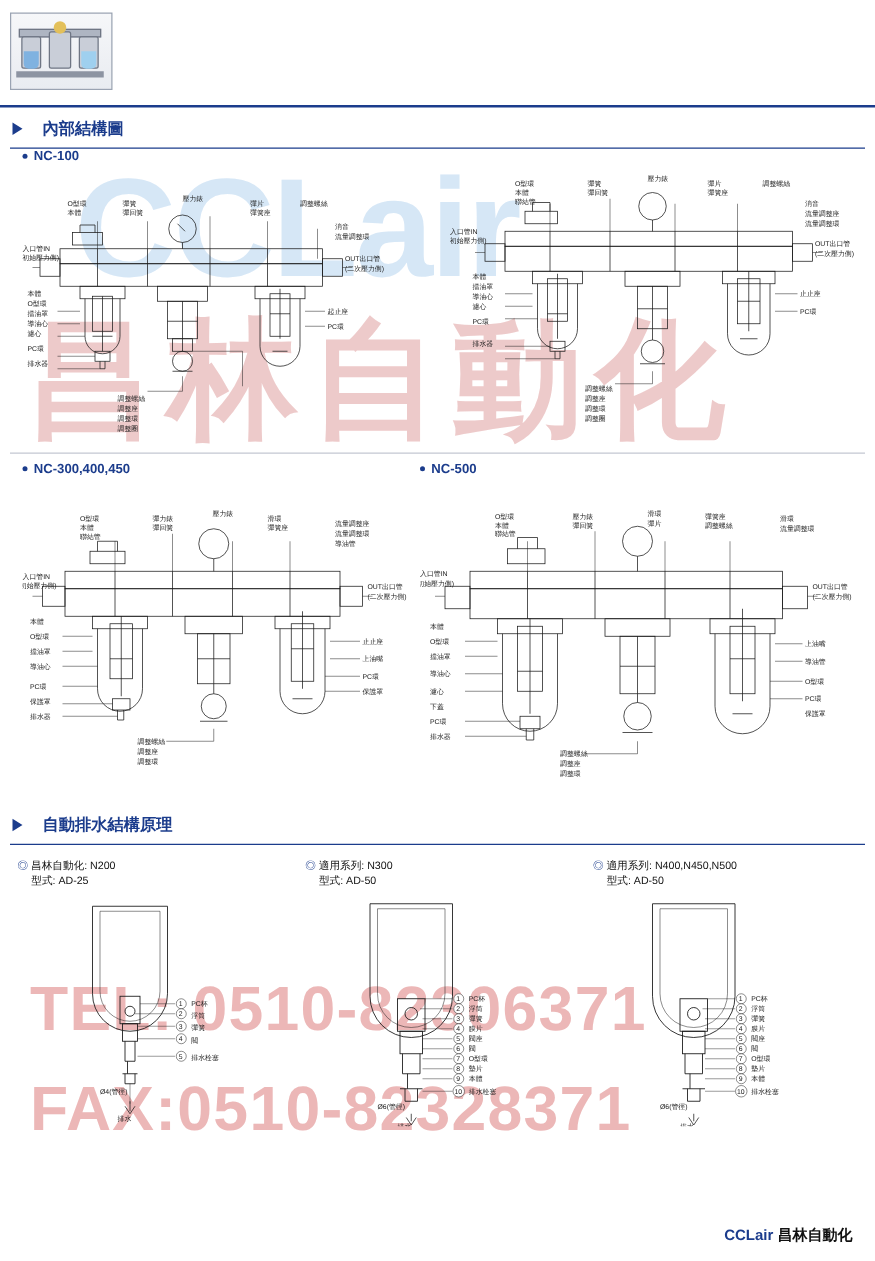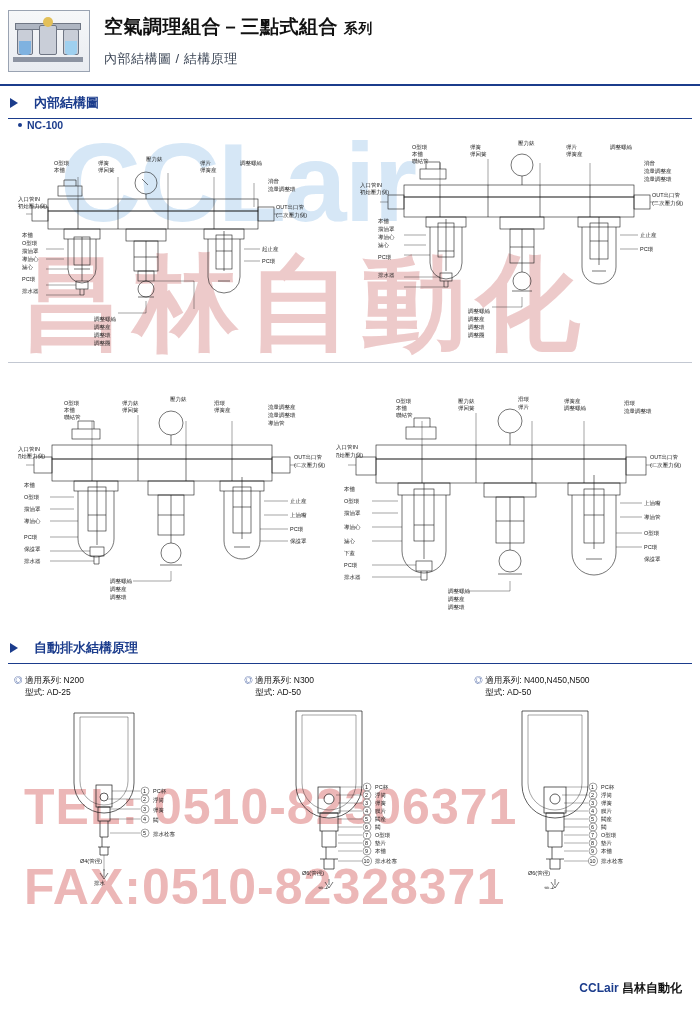--- a/index.html
+++ b/index.html
@@ -122,27 +122,20 @@
   <div class="header-inner">
     <div class="logo-box">
       <div class="lg-body lg-top"></div>
       <div class="lg-body lg-f"></div>
       <div class="lg-f2" style="position:absolute;"></div>
       <div class="lg-body lg-r"></div>
       <div class="lg-rknob" style="position:absolute;"></div>
       <div class="lg-body lg-l"></div>
       <div class="lg-l2" style="position:absolute;"></div>
       <div class="lg-base" style="position:absolute;"></div>
-    </div>
-    <div class="header-text">
-      <div class="title-main">
-        <span>空氣調理組合－三點式組合</span>
-        <span class="ser">系列</span>
-      </div>
-      <div class="title-sub">內部結構圖 / 結構原理</div>
     </div>
   </div>
 </div>
 
 <div class="wm-cclair">CCLair</div>
 <div class="wm-cn">昌林自動化</div>
 <div class="wm-tel">TEL: 0510-82306371</div>
 <div class="wm-fax">FAX:0510-82328371</div>
 
 <div class="section-head">
@@ -342,20 +335,24 @@
             <text x="108" y="218">調整圈</text>
         </g>
       </svg>
     </div>
   </div>
 
   <div class="hr-thin"></div>
 
   <div style="display:flex;">
     <div class="fig" style="width:48%; padding-left:18px;">
+      <div class="model-label">
+        <span class="model-dot"></span>
+        <span>NC-300,400,450</span>
+      </div>
       <svg width="330" height="260" viewBox="0 0 330 260">
         <g fill="none" stroke="#1a1a1a" stroke-width="0.6">
           <rect x="54" y="60" width="28" height="10"></rect>
           <path d="M60 60 v-8 h16 v8"></path>
           <rect x="34" y="76" width="220" height="14"></rect>
           <rect x="34" y="90" width="220" height="22"></rect>
           <line x1="74" y1="76" x2="74" y2="112"></line>
           <line x1="120" y1="76" x2="120" y2="112"></line>
           <line x1="168" y1="76" x2="168" y2="112"></line>
           <line x1="214" y1="76" x2="214" y2="112"></line>
@@ -434,20 +431,24 @@
           <text x="272" y="162">PC環</text>
             <text x="272" y="174">保護罩</text>
           <text x="92" y="214">調整螺絲</text>
             <text x="92" y="222">調整座</text>
             <text x="92" y="230">調整環</text>
         </g>
       </svg>
     </div>
 
     <div class="fig" style="width:52%;">
+      <div class="model-label">
+        <span class="model-dot"></span>
+        <span>NC-500</span>
+      </div>
       <svg width="350" height="260" viewBox="0 0 350 260">
         <g fill="none" stroke="#1a1a1a" stroke-width="0.6">
           <rect x="70" y="58" width="30" height="12"></rect>
           <path d="M78 58 v-9 h16 v9"></path>
           <rect x="40" y="76" width="250" height="14"></rect>
           <rect x="40" y="90" width="250" height="24"></rect>
           <line x1="86" y1="76" x2="86" y2="114"></line>
           <line x1="140" y1="76" x2="140" y2="114"></line>
           <line x1="196" y1="76" x2="196" y2="114"></line>
           <line x1="248" y1="76" x2="248" y2="114"></line>
@@ -539,21 +540,21 @@
 <div class="section-head" style="margin-top:2px;">
   <span class="sec-arrow"></span>
   <span>自動排水結構原理</span>
 </div>
 <div class="sec-underline"></div>
 
 <div class="drain-row" style="margin-top:10px;">
 
   <div class="drain-cell">
     <div class="drain-head">
-      <div><span style="color:#1b3c8c;">◎</span> <span>適用系列: N200</span></div>
+      <div><span style="color:#1b3c8c;">◎</span> <span>昌林自動化: N200</span></div>
       <div style="padding-left:11px;"><span>型式: AD-25</span></div>
     </div>
     <svg width="205" height="190" viewBox="0 0 205 190">
       <g fill="none" stroke="#1a1a1a" stroke-width="0.7">
         <path d="M60 14 h60 v70 a30 30 0 0 1 -60 0 z"></path>
         <path d="M66 18 h48 v64 a24 24 0 0 1 -48 0 z" stroke-width="0.4"></path>
         <rect x="82" y="86" width="16" height="22"></rect>
         <circle cx="90" cy="98" r="4"></circle>
         <rect x="84" y="108" width="12" height="14"></rect>
         <path d="M86 122 v16 h8 v-16"></path>

